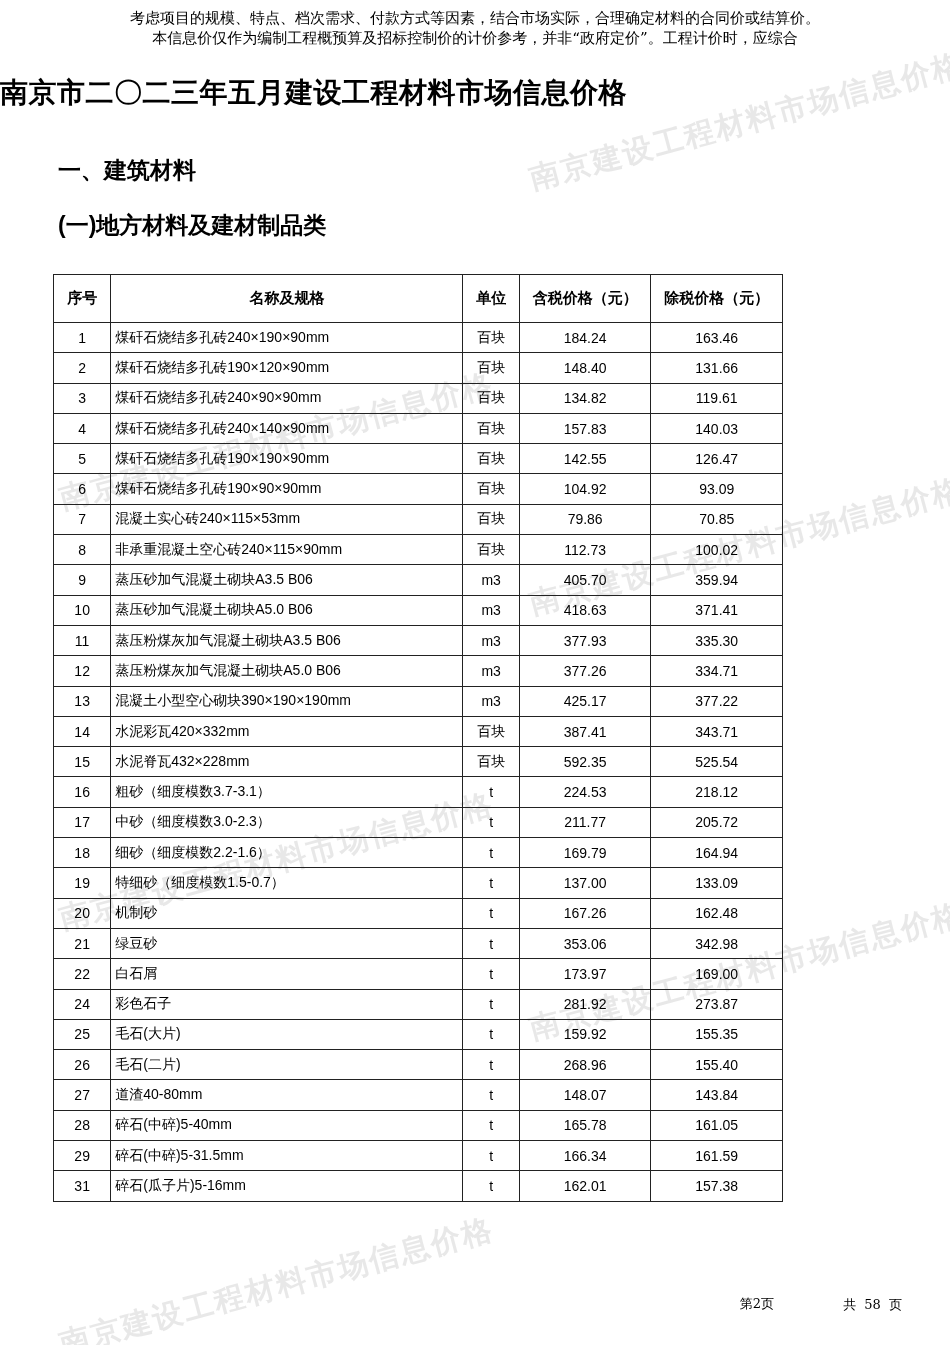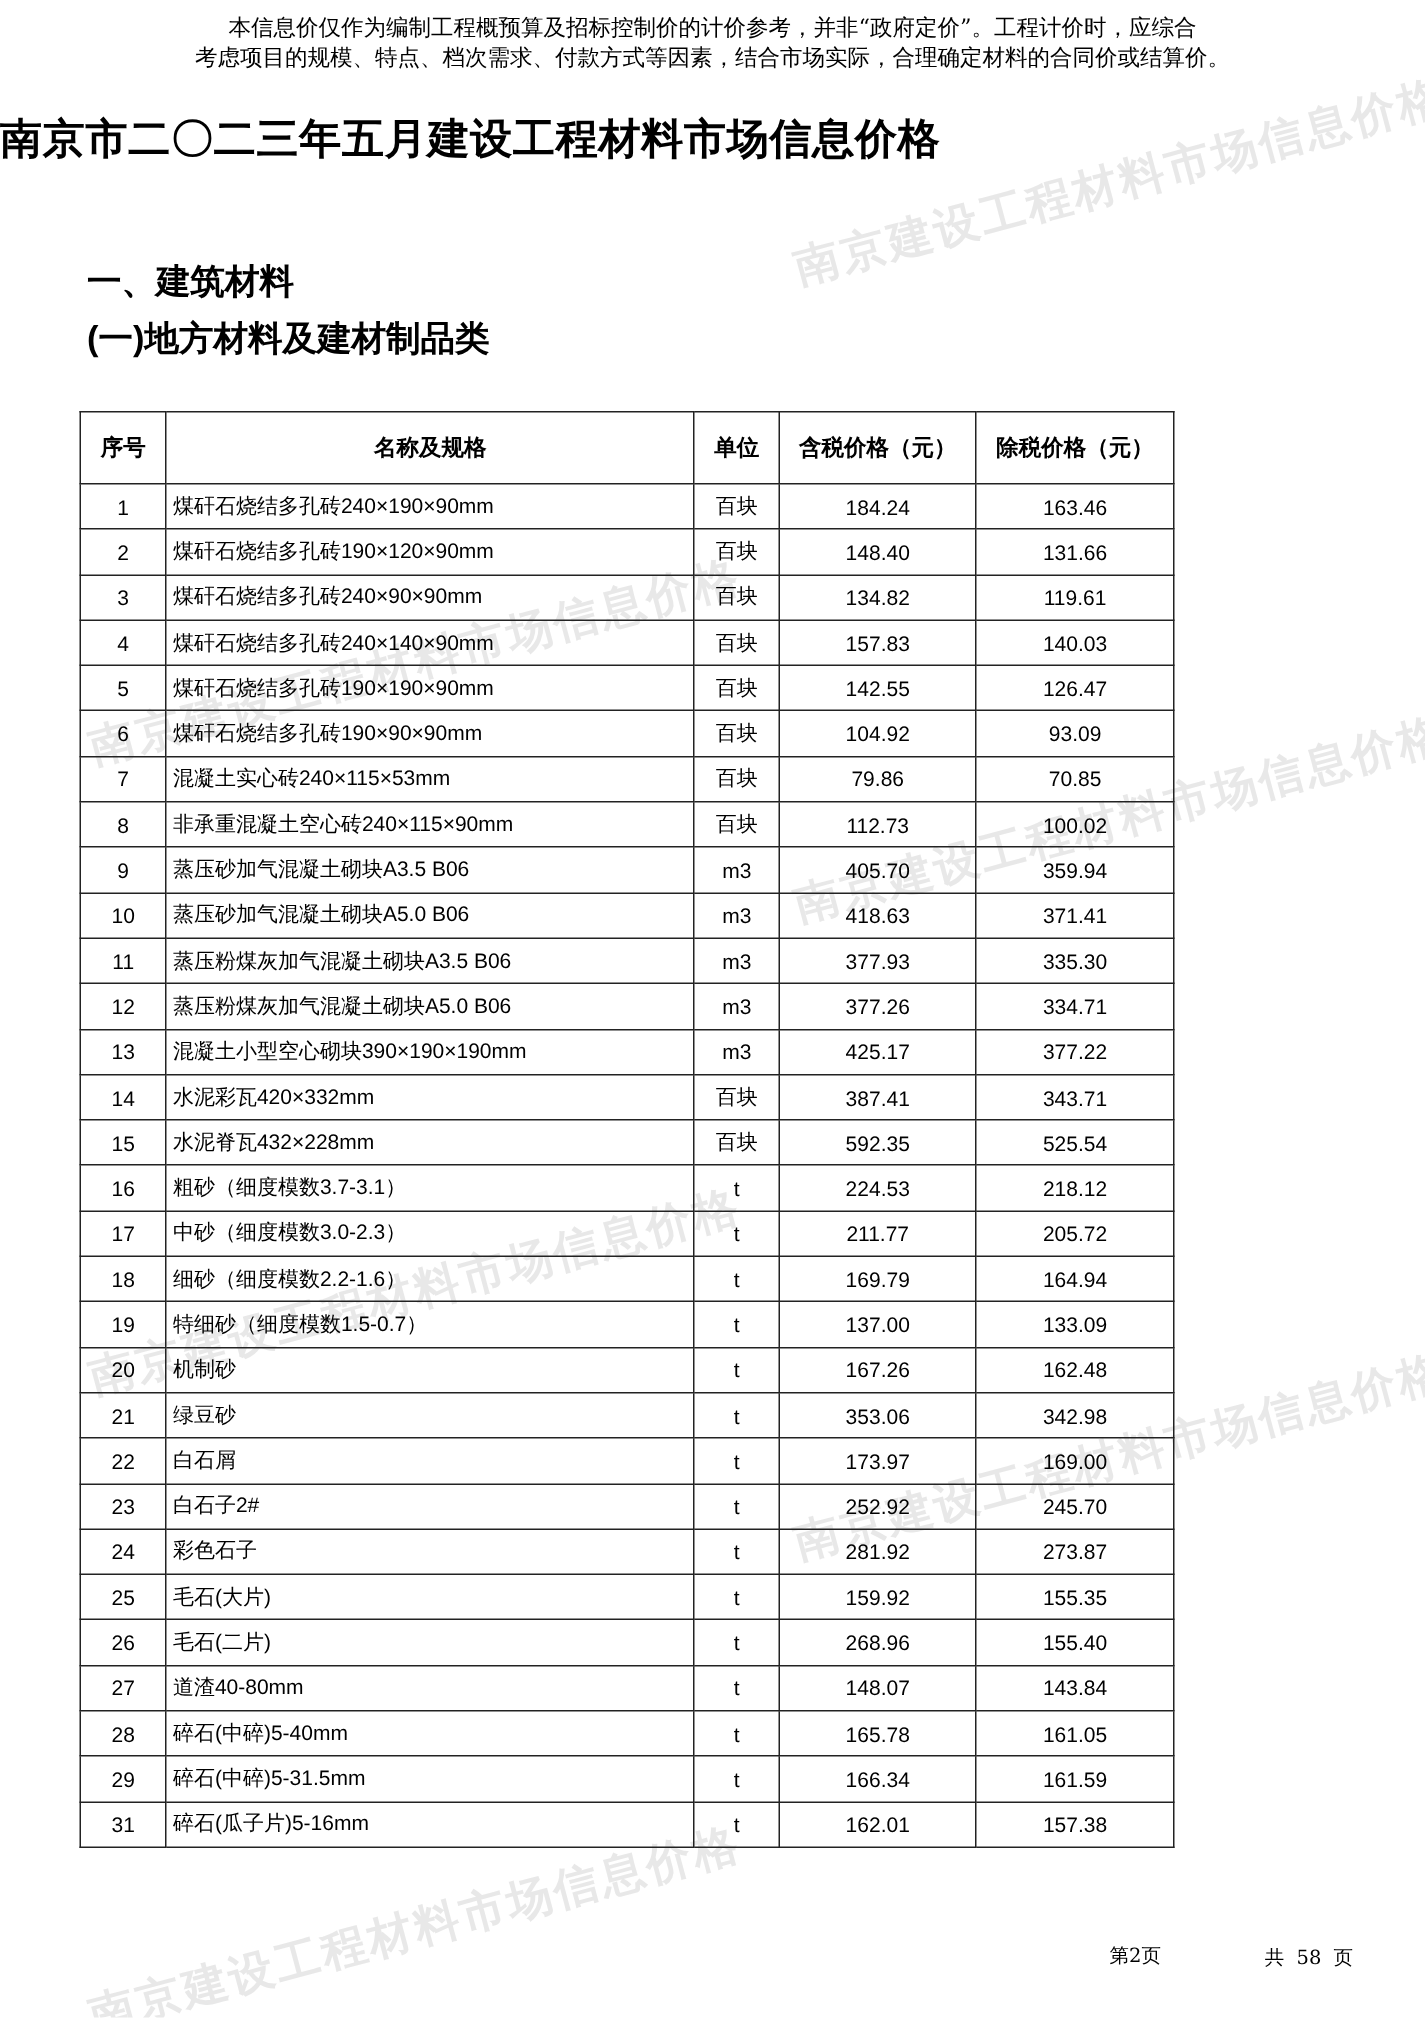--- a/index.html
+++ b/index.html
@@ -3,21 +3,21 @@
 <meta charset="utf-8">
 <style>
   html, body { margin:0; padding:0; background:#ffffff; }
   body { width:950px; height:1345px; position:relative; overflow:hidden;
          font-family:"Liberation Sans","DejaVu Sans",sans-serif; color:#000; }
   .disclaimer { position:absolute; left:0; top:8px; width:950px; text-align:center;
                 font-family:"DejaVu Serif","Liberation Serif",serif; font-size:15px; line-height:20px; }
   .disclaimer div { white-space:nowrap; }
   .title { position:absolute; top:74px; left:0; width:950px; text-align:left;
            font-size:28px; font-weight:bold; letter-spacing:0.5px; }
-  .h1 { position:absolute; left:58px; top:172px; font-size:23px; font-weight:bold;text-align:right; }
+  .h1 { position:absolute; left:58px; top:155px; font-size:23px; font-weight:bold;text-align:right; }
   .h2 { position:absolute; left:58px; top:210px; font-size:23px; font-weight:bold; }
   table.prices { position:absolute; left:53px; top:274px; width:730px;
                  border-collapse:collapse; font-size:14px; }
   table.prices th, table.prices td { border:1px solid #222; padding:0; }
   table.prices th { height:47px; font-size:15px; font-weight:bold; text-align:center; }
   table.prices td { height:29.3px; }
   td.c-seq, td.c-unit, td.c-tax, td.c-notax { text-align:center; }
   td.c-name { text-align:left; padding-left:4px !important;margin-top:16px; }
   .col-seq{width:67px} .col-name{width:409px} .col-unit{width:65px}
   .col-tax{width:152px} .col-notax{width:152px}
@@ -33,22 +33,22 @@
 <body>
 
 <div class="wm" style="left:525px;top:160px;">南京建设工程材料市场信息价格</div>
 <div class="wm" style="left:55px;top:480px;">南京建设工程材料市场信息价格</div>
 <div class="wm" style="left:525px;top:585px;">南京建设工程材料市场信息价格</div>
 <div class="wm" style="left:55px;top:900px;">南京建设工程材料市场信息价格</div>
 <div class="wm" style="left:525px;top:1010px;">南京建设工程材料市场信息价格</div>
 <div class="wm" style="left:55px;top:1325px;">南京建设工程材料市场信息价格</div>
 
 <div class="disclaimer">
+  <div>考虑项目的规模、特点、档次需求、付款方式等因素，结合市场实际，合理确定材料的合同价或结算价。</div>
   <div>本信息价仅作为编制工程概预算及招标控制价的计价参考，并非“政府定价”。工程计价时，应综合</div>
-  <div>考虑项目的规模、特点、档次需求、付款方式等因素，结合市场实际，合理确定材料的合同价或结算价。</div>
 </div>
 
 <div class="title">南京市二〇二三年五月建设工程材料市场信息价格</div>
 <div class="h1">一、建筑材料</div>
 <div class="h2">(一)地方材料及建材制品类</div>
 
 <table class="prices">
   <colgroup>
     <col class="col-seq">
       <col class="col-name">
@@ -214,27 +214,20 @@
         <td class="c-notax">342.98</td>
       </tr>
       <tr>
         <td class="c-seq">22</td>
         <td class="c-name">白石屑</td>
         <td class="c-unit">t</td>
         <td class="c-tax">173.97</td>
         <td class="c-notax">169.00</td>
       </tr>
       <tr>
-        <td class="c-seq">23</td>
-        <td class="c-name">白石子2#</td>
-        <td class="c-unit">t</td>
-        <td class="c-tax">252.92</td>
-        <td class="c-notax">245.70</td>
-      </tr>
-      <tr>
         <td class="c-seq">24</td>
         <td class="c-name">彩色石子</td>
         <td class="c-unit">t</td>
         <td class="c-tax">281.92</td>
         <td class="c-notax">273.87</td>
       </tr>
       <tr>
         <td class="c-seq">25</td>
         <td class="c-name">毛石(大片)</td>
         <td class="c-unit">t</td>

